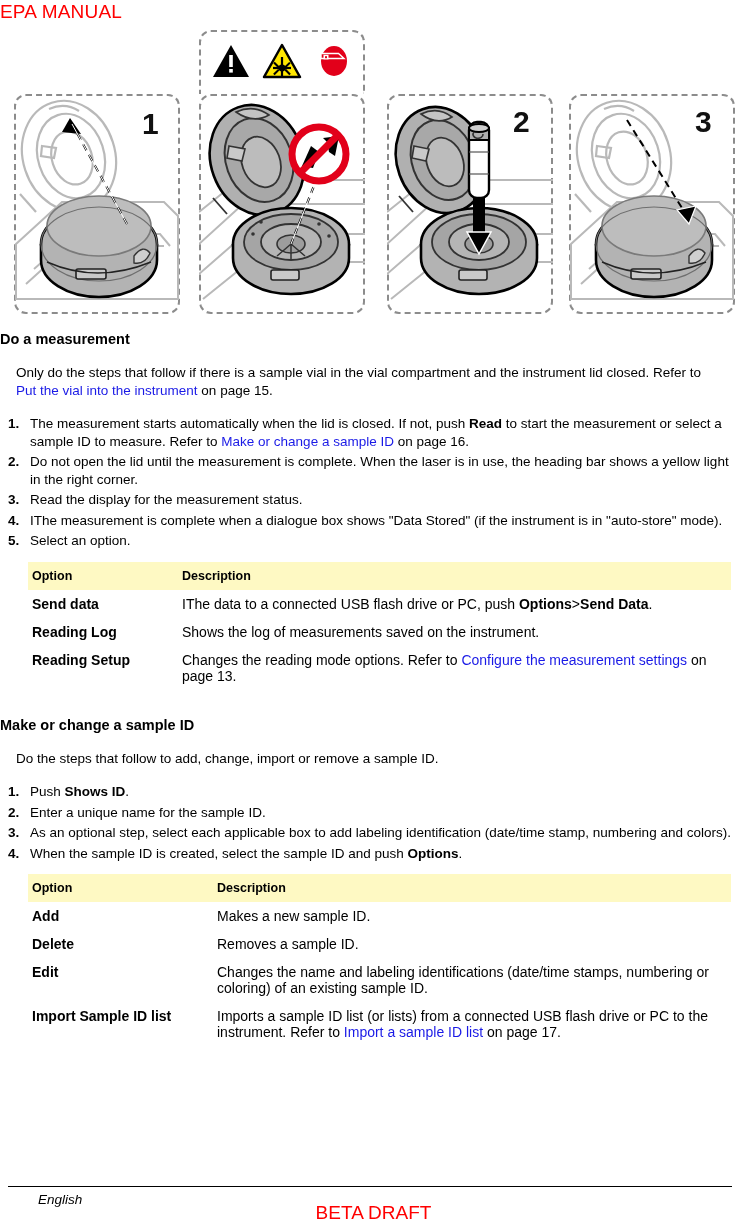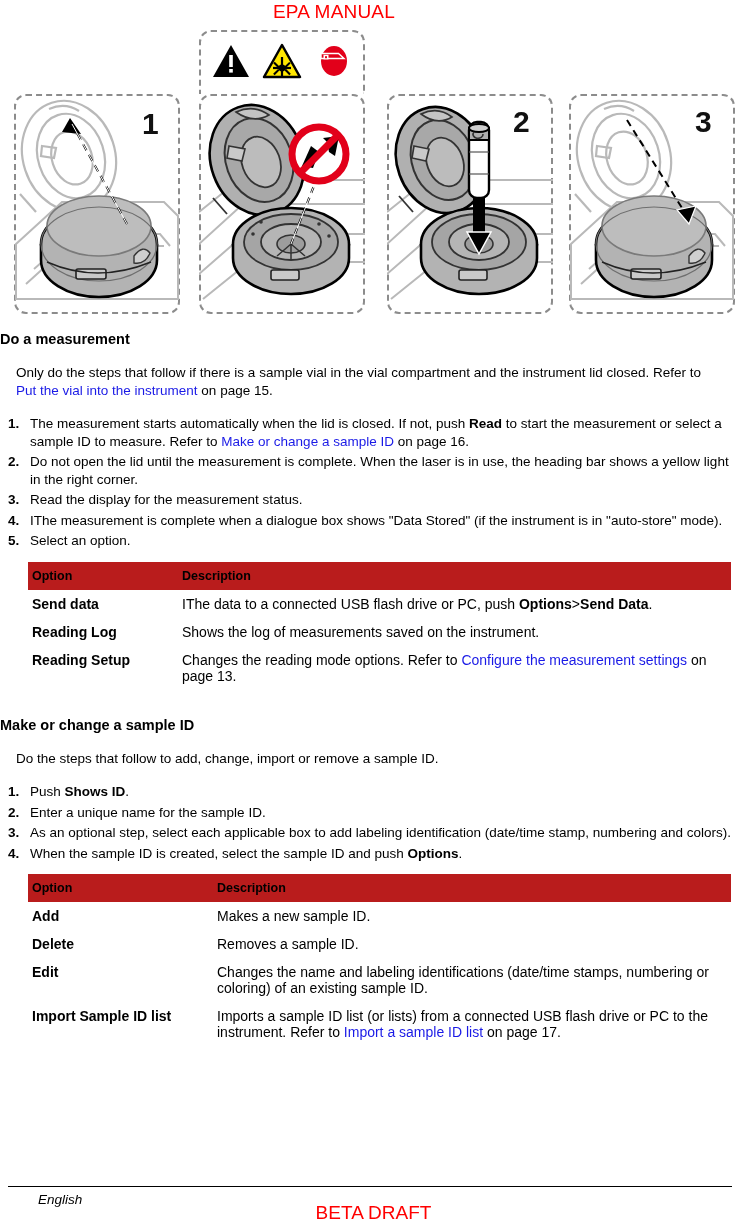--- a/index.html
+++ b/index.html
@@ -21,21 +21,21 @@
     height: 1222px;
     box-sizing: border-box;
   }
 
   
   .epa-header {
     position: absolute;
     top: 1px;
     left: 0;
     width: 668px;
-    text-align: center;
+    text-align: left;
     color: #ff0000;
     font-size: 19px;
     letter-spacing: 0.2px;
     line-height: 22px;
   }
 
   
   .illus-band {
     position: absolute;
     top: 28px;
@@ -122,21 +122,21 @@
   }
 
   
   table.opt {
     border-collapse: collapse;
     margin: 12px 0 0 28px;
     width: 703px;
     table-layout: fixed;
   }
   table.opt thead th {
-    background: #b91c1c;
+    background: #fef9c3;
     text-align: left;
     font-size: 12.5px;
     font-weight: bold;
     padding: 6px 6px 6px 4px;
     line-height: 16px;
   }
   table.opt tbody td {
     font-size: 14px;
     line-height: 16px;
     padding: 6px 6px 6px 4px;

